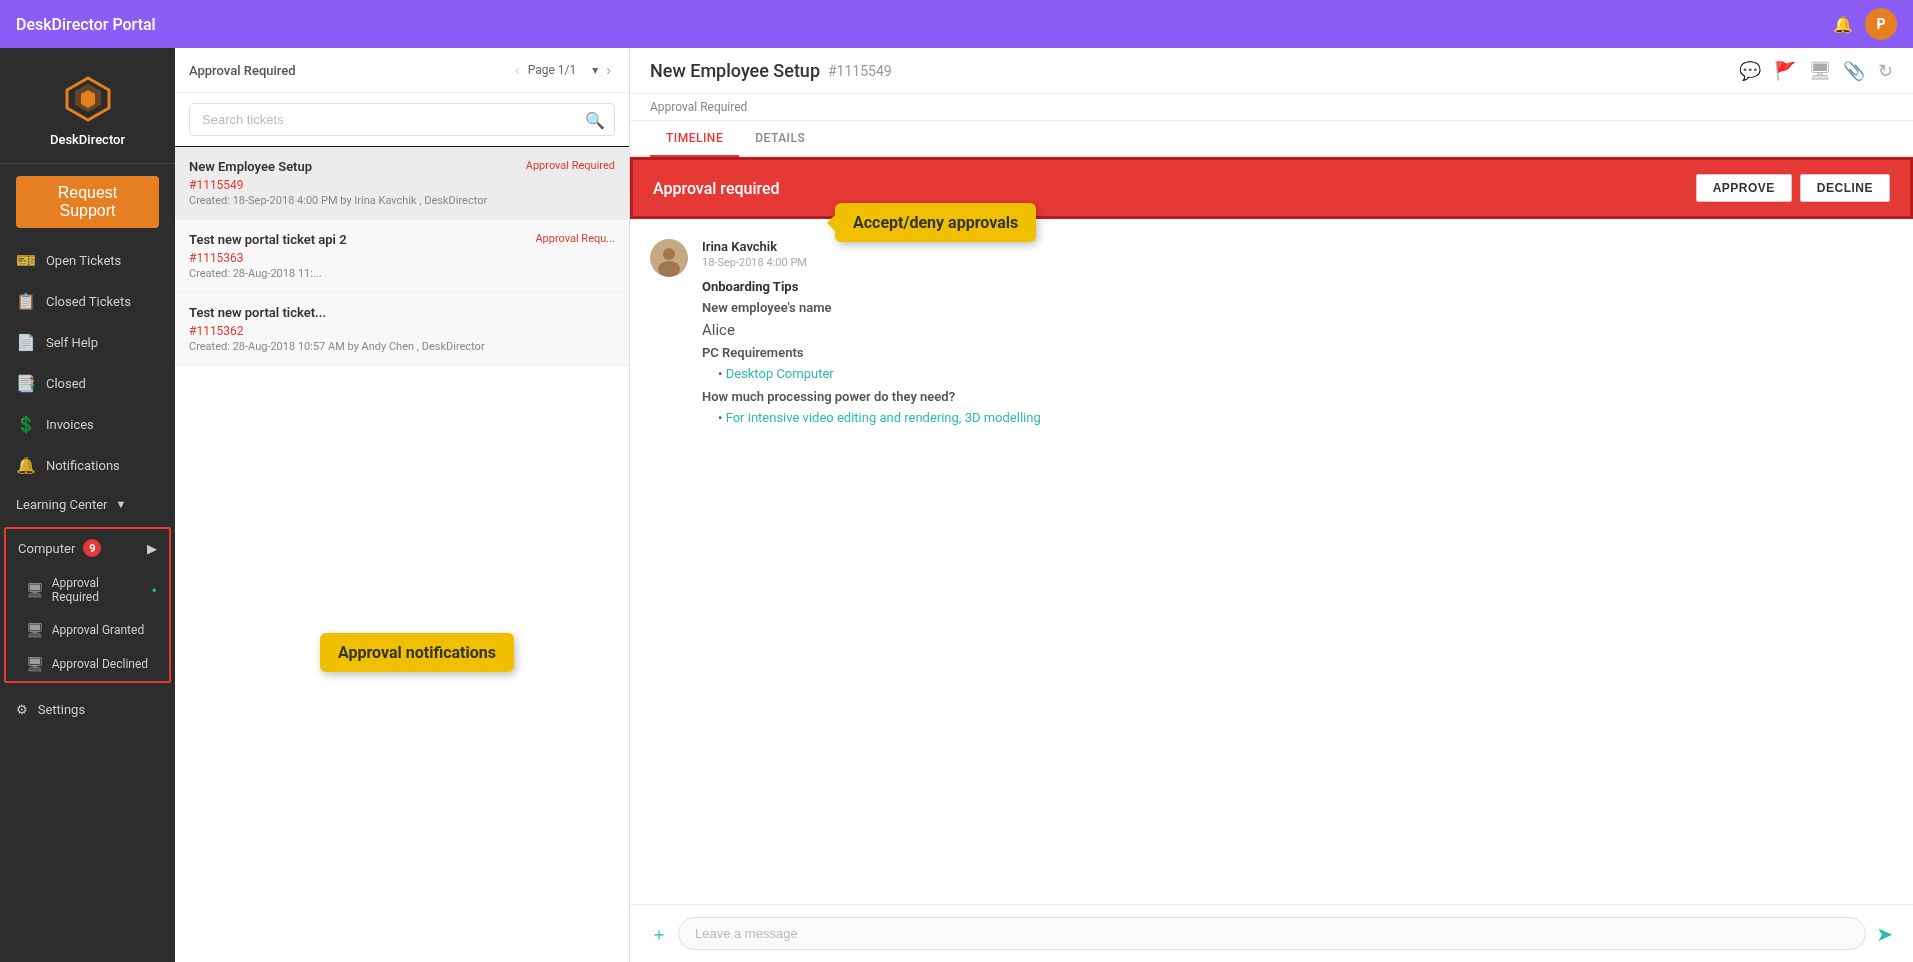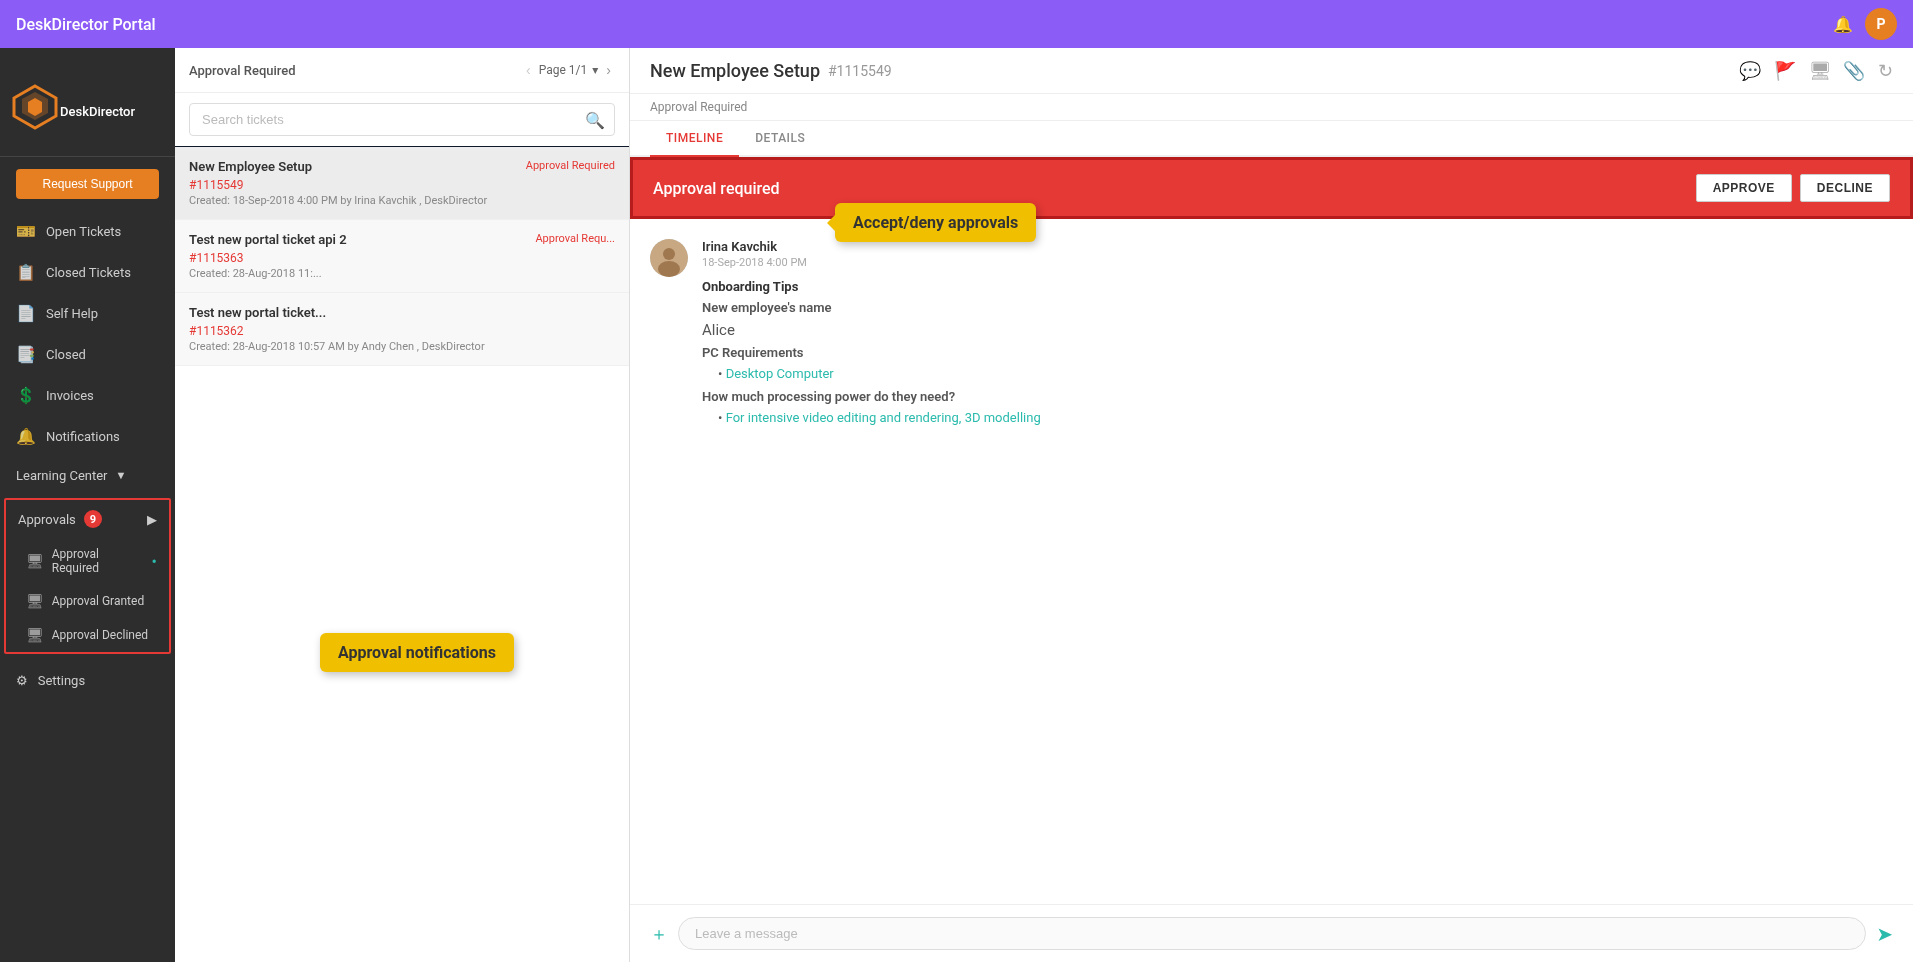--- a/index.html
+++ b/index.html
@@ -53,43 +53,43 @@
     .sidebar {
       width: 175px;
       background: #2d2d2d;
       display: flex;
       flex-direction: column;
       flex-shrink: 0;
       overflow-y: auto;
     }
     .sidebar-logo {
       display: flex;
-      flex-direction: row;
-      align-items: center;
-      padding: 34px 10px 16px;
+      flex-direction: column;
+      align-items: center;
+      padding: 26px 10px 16px;
       border-bottom: 1px solid #444;
     }
     .logo-icon {
       width: 50px;
       height: 50px;
       margin-bottom: 8px;
     }
     .sidebar-brand {
       color: white;
       font-size: 13px;
       font-weight: 500;
     }
     .request-support-btn {
       margin: 12px 16px;
       background: #e67e22;
       color: white;
       border: none;
       border-radius: 4px;
       padding: 8px 12px;
-      font-size: 12px;
+      font-size: 16px;
       cursor: pointer;
       text-align: center;
     }
     .sidebar-item {
       display: flex;
       align-items: center;
       gap: 10px;
       padding: 11px 16px;
       color: #ccc;
       font-size: 13px;
@@ -202,21 +202,21 @@
       border: none;
       cursor: pointer;
       color: #999;
       font-size: 14px;
       padding: 2px 4px;
     }
     .pagination-btn:disabled { color: #ccc; cursor: default; }
     .pagination-dropdown {
       display: flex;
       align-items: center;
-      gap: 5px;
+      gap: 16px;
       cursor: pointer;
     }
 
     
     .search-bar {
       padding: 10px 14px;
       border-bottom: 1px solid #0f172a;
       position: relative;
     }
     .search-input {
@@ -570,21 +570,21 @@
     </div>
 
     <div class="sidebar-section-header">
       <span>Learning Center</span>
       <span class="caret">▼</span>
     </div>
 
     <div class="approvals-section">
       <div class="approvals-header">
         <div class="approvals-header-left">
-          <span>Approvals</span>
+          <span>Computer</span>
           <div class="approval-badge">9</div>
         </div>
         <span>▶</span>
       </div>
       <div class="approval-sub-item">
         <span class="icon">🖥</span>
         <span>Approval Required</span>
         <span class="dot">•</span>
       </div>
       <div class="approval-sub-item">

